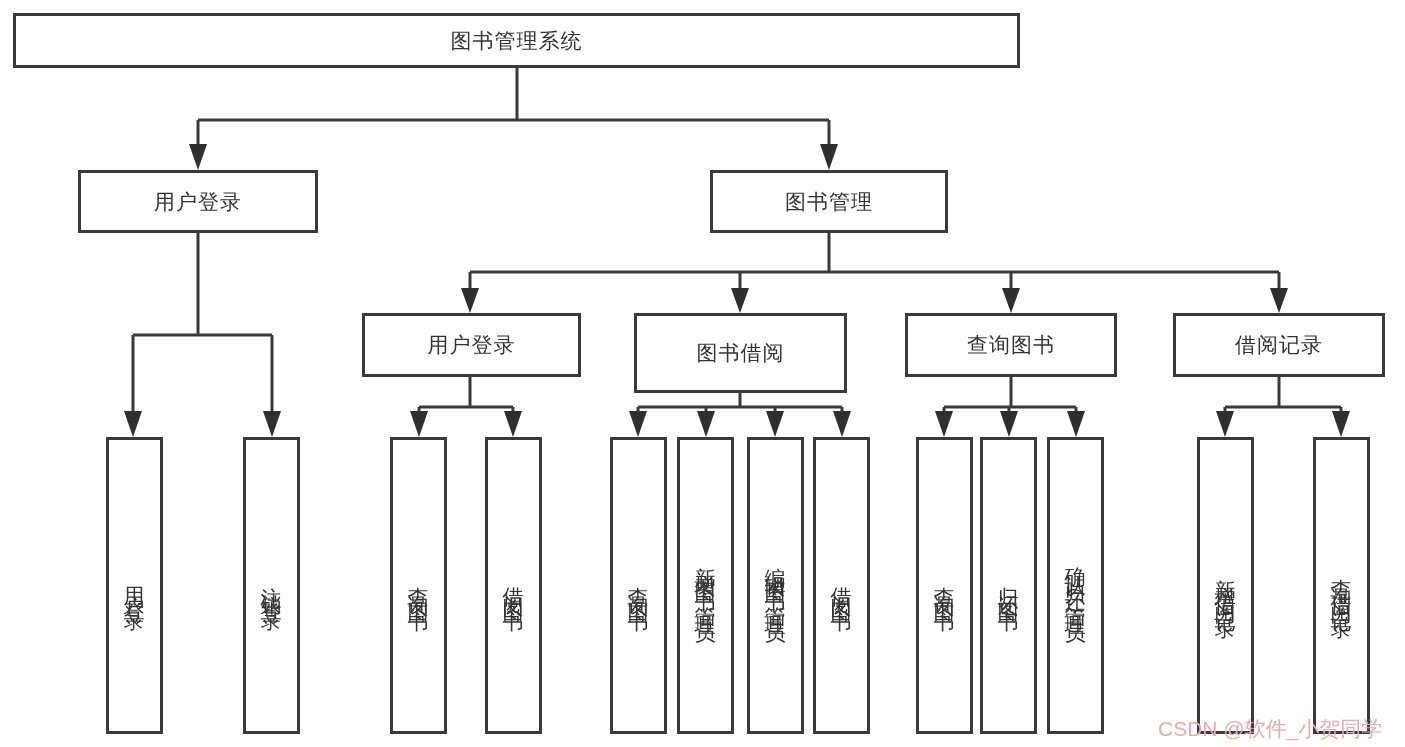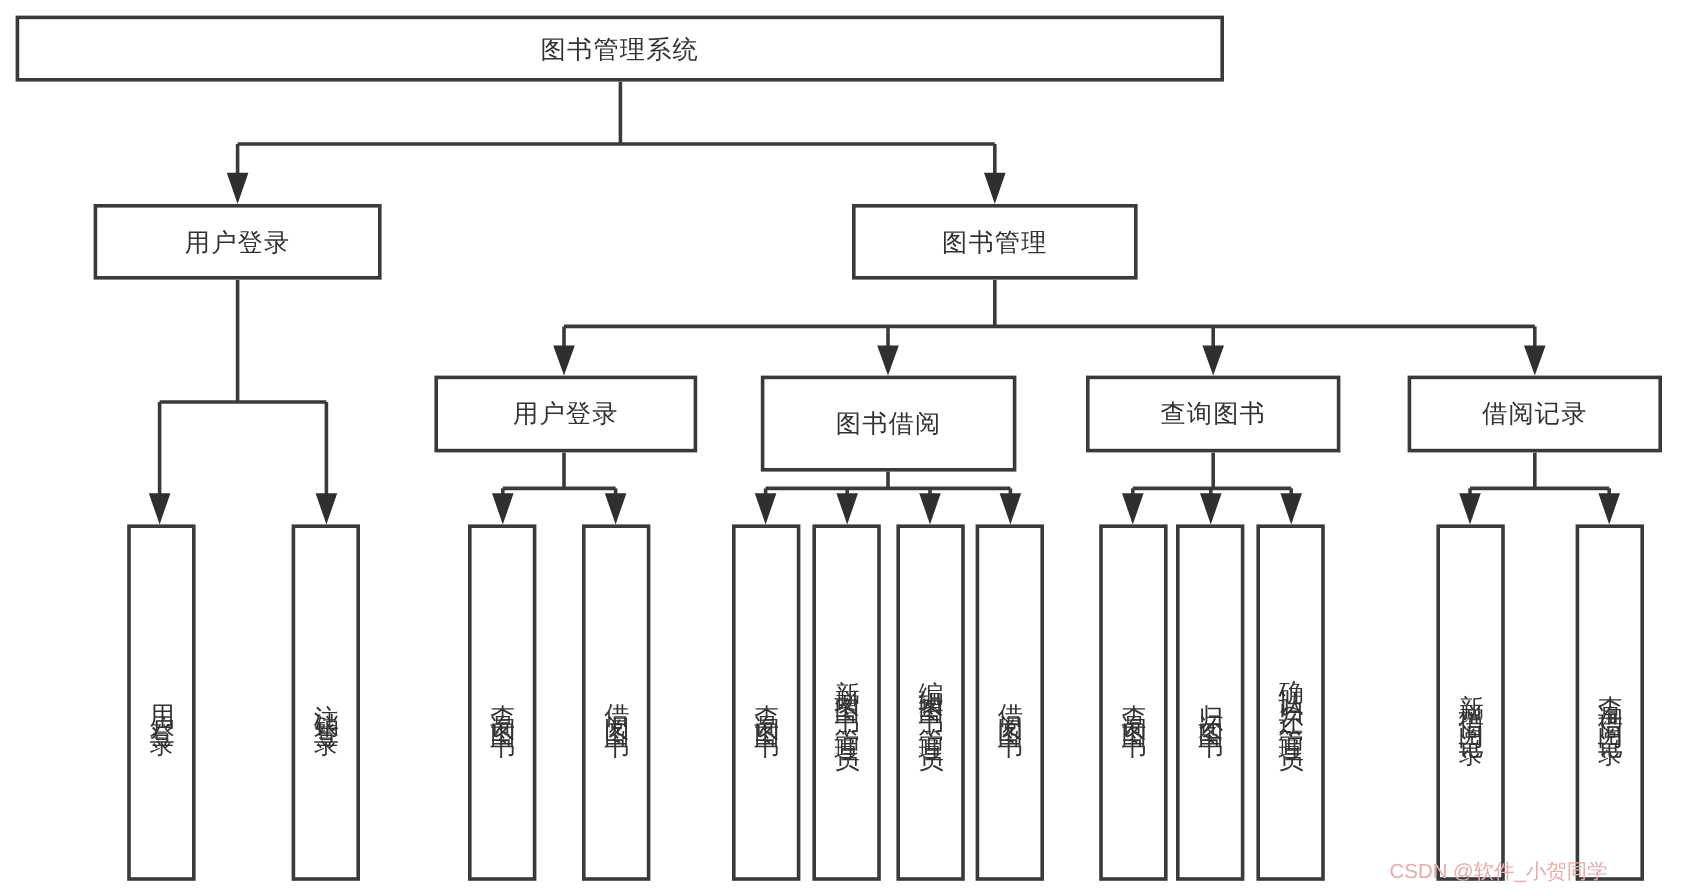--- a/index.html
+++ b/index.html
@@ -39,21 +39,21 @@
     writing-mode:vertical-rl;
     text-orientation:upright;
     font-size:21px;
     letter-spacing:8px;
     color:var(--text);
     line-height:1;
   }
   .watermark{
     position:absolute;
     left:1158px;top:715px;
-    font-size:17px;
+    font-size:21px;
     color:var(--watermark);
     white-space:nowrap;
     letter-spacing:0px;
   }
 </style>
 </head>
 <body>
 
 <div class="canvas">
 

